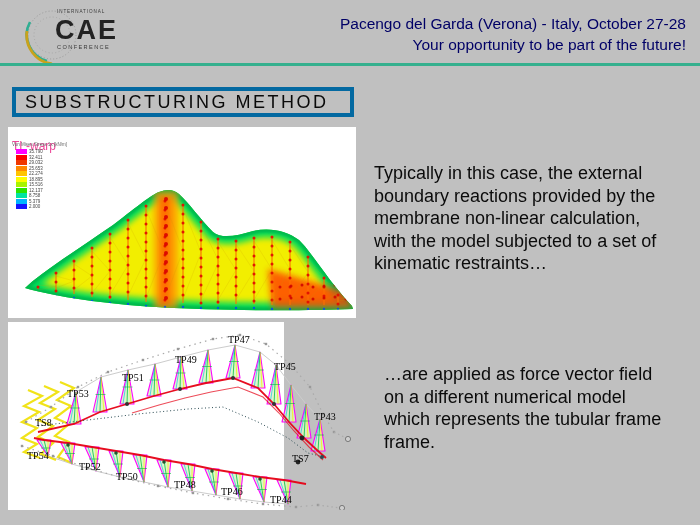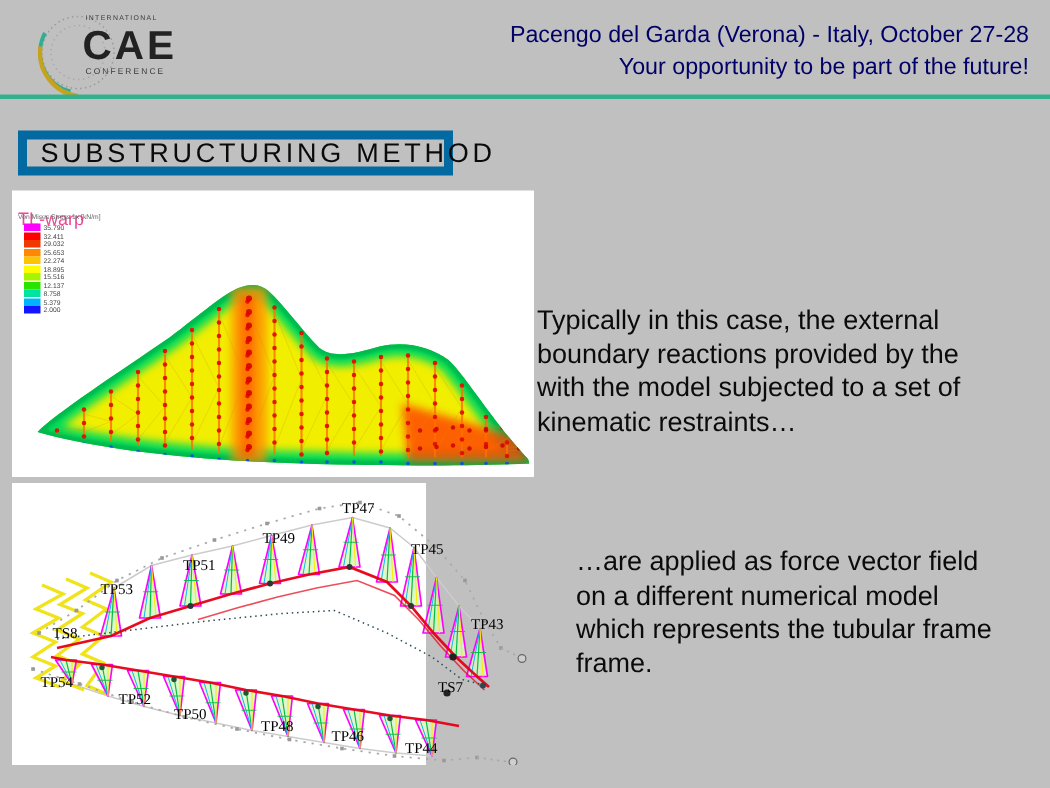--- a/index.html
+++ b/index.html
@@ -11,22 +11,22 @@
   
   .logo-wrap{position:absolute;left:16px;top:2px;width:112px;height:62px;}
   .head-text{
     position:absolute;right:14px;top:13px;text-align:right;
     font-family:Liberation Sans, sans-serif;font-size:15.5px;line-height:21px;
     color:#000066;white-space:nowrap;
   }
   .divider{position:absolute;left:0;top:63px;width:700px;height:2.5px;background:#35b08e;}
   
   .title-box{
-    position:absolute;left:12px;top:87px;width:290px;height:30px;
-    border:6px solid #0369a1;box-sizing:border-box;
+    position:absolute;left:12px;top:87px;width:342px;height:30px;
+    border:4px solid #0369a1;box-sizing:border-box;
     display:flex;align-items:center;padding-left:9px;
     font-size:18px;letter-spacing:2.5px;color:#0a0a0a;white-space:nowrap;
   }
   
   .panel{position:absolute;background:#ffffff;}
   #panel-membrane{left:8px;top:127px;width:348px;height:191px;}
   #panel-frame{left:8px;top:322px;width:276px;height:188px;}
   .panel svg{position:absolute;left:0;top:0;}
   .fig-title{position:absolute;left:4px;top:12px;font-weight:normal;font-size:12px;color:#ec4899;}
   .fig-sub{position:absolute;left:4px;top:15px;font-size:4.5px;color:#666;white-space:nowrap;}
@@ -34,21 +34,21 @@
   .legend-row{display:flex;align-items:center;height:5.5px;}
   .legend-swatch{width:11px;height:5px;}
   .legend-val{font-size:4.5px;color:#444;margin-left:2px;line-height:5px;}
   .frame-label{
     position:absolute;font-family:"Liberation Serif",serif;font-size:10px;color:#000;
     white-space:nowrap;transform:translate(0,0);
   }
   
   .para{position:absolute;color:#0b0b0b;font-size:18px;line-height:22.5px;}
   .para div{white-space:nowrap;}
-  #para1{left:358px;top:162px;margin-top:40px;}
+  #para1{left:374px;top:162px;}
   #para2{left:384px;top:363px;}
 </style>
 </head>
 <body>
 
 <div class="logo-wrap">
   <svg width="112" height="62" viewBox="0 0 112 62">
     <circle cx="36" cy="33" r="24" fill="none" stroke="#9a9a9a" stroke-width="1" stroke-dasharray="1 2.2"></circle>
     <circle cx="36" cy="33" r="18" fill="none" stroke="#a8a8a8" stroke-width="1" stroke-dasharray="1 2.4"></circle>
     <path d="M14,20 A27,27 0 0 0 31,59" fill="none" stroke="#2fae92" stroke-width="2.6"></path>
@@ -568,20 +568,21 @@
     <span class="frame-label" style="left: 108px; top: 149px;">TP50</span>
     <span class="frame-label" style="left: 166px; top: 157px;">TP48</span>
     <span class="frame-label" style="left: 213px; top: 164px;">TP46</span>
     <span class="frame-label" style="left: 262px; top: 172px;">TP44</span>
     <span class="frame-label" style="left: 284px; top: 131px;">TS7</span>
   </div>
 
 <div class="para" id="para1">
   <div>Typically in this case, the external</div>
   <div>boundary reactions provided by the</div>
+  <div>membrane non-linear calculation,</div>
   <div>with the model subjected to a set of</div>
   <div>kinematic restraints…</div>
 </div>
 <div class="para" id="para2">
   <div>…are applied as force vector field</div>
   <div>on a different numerical model</div>
   <div>which represents the tubular frame</div>
   <div>frame.</div>
 </div>
 

